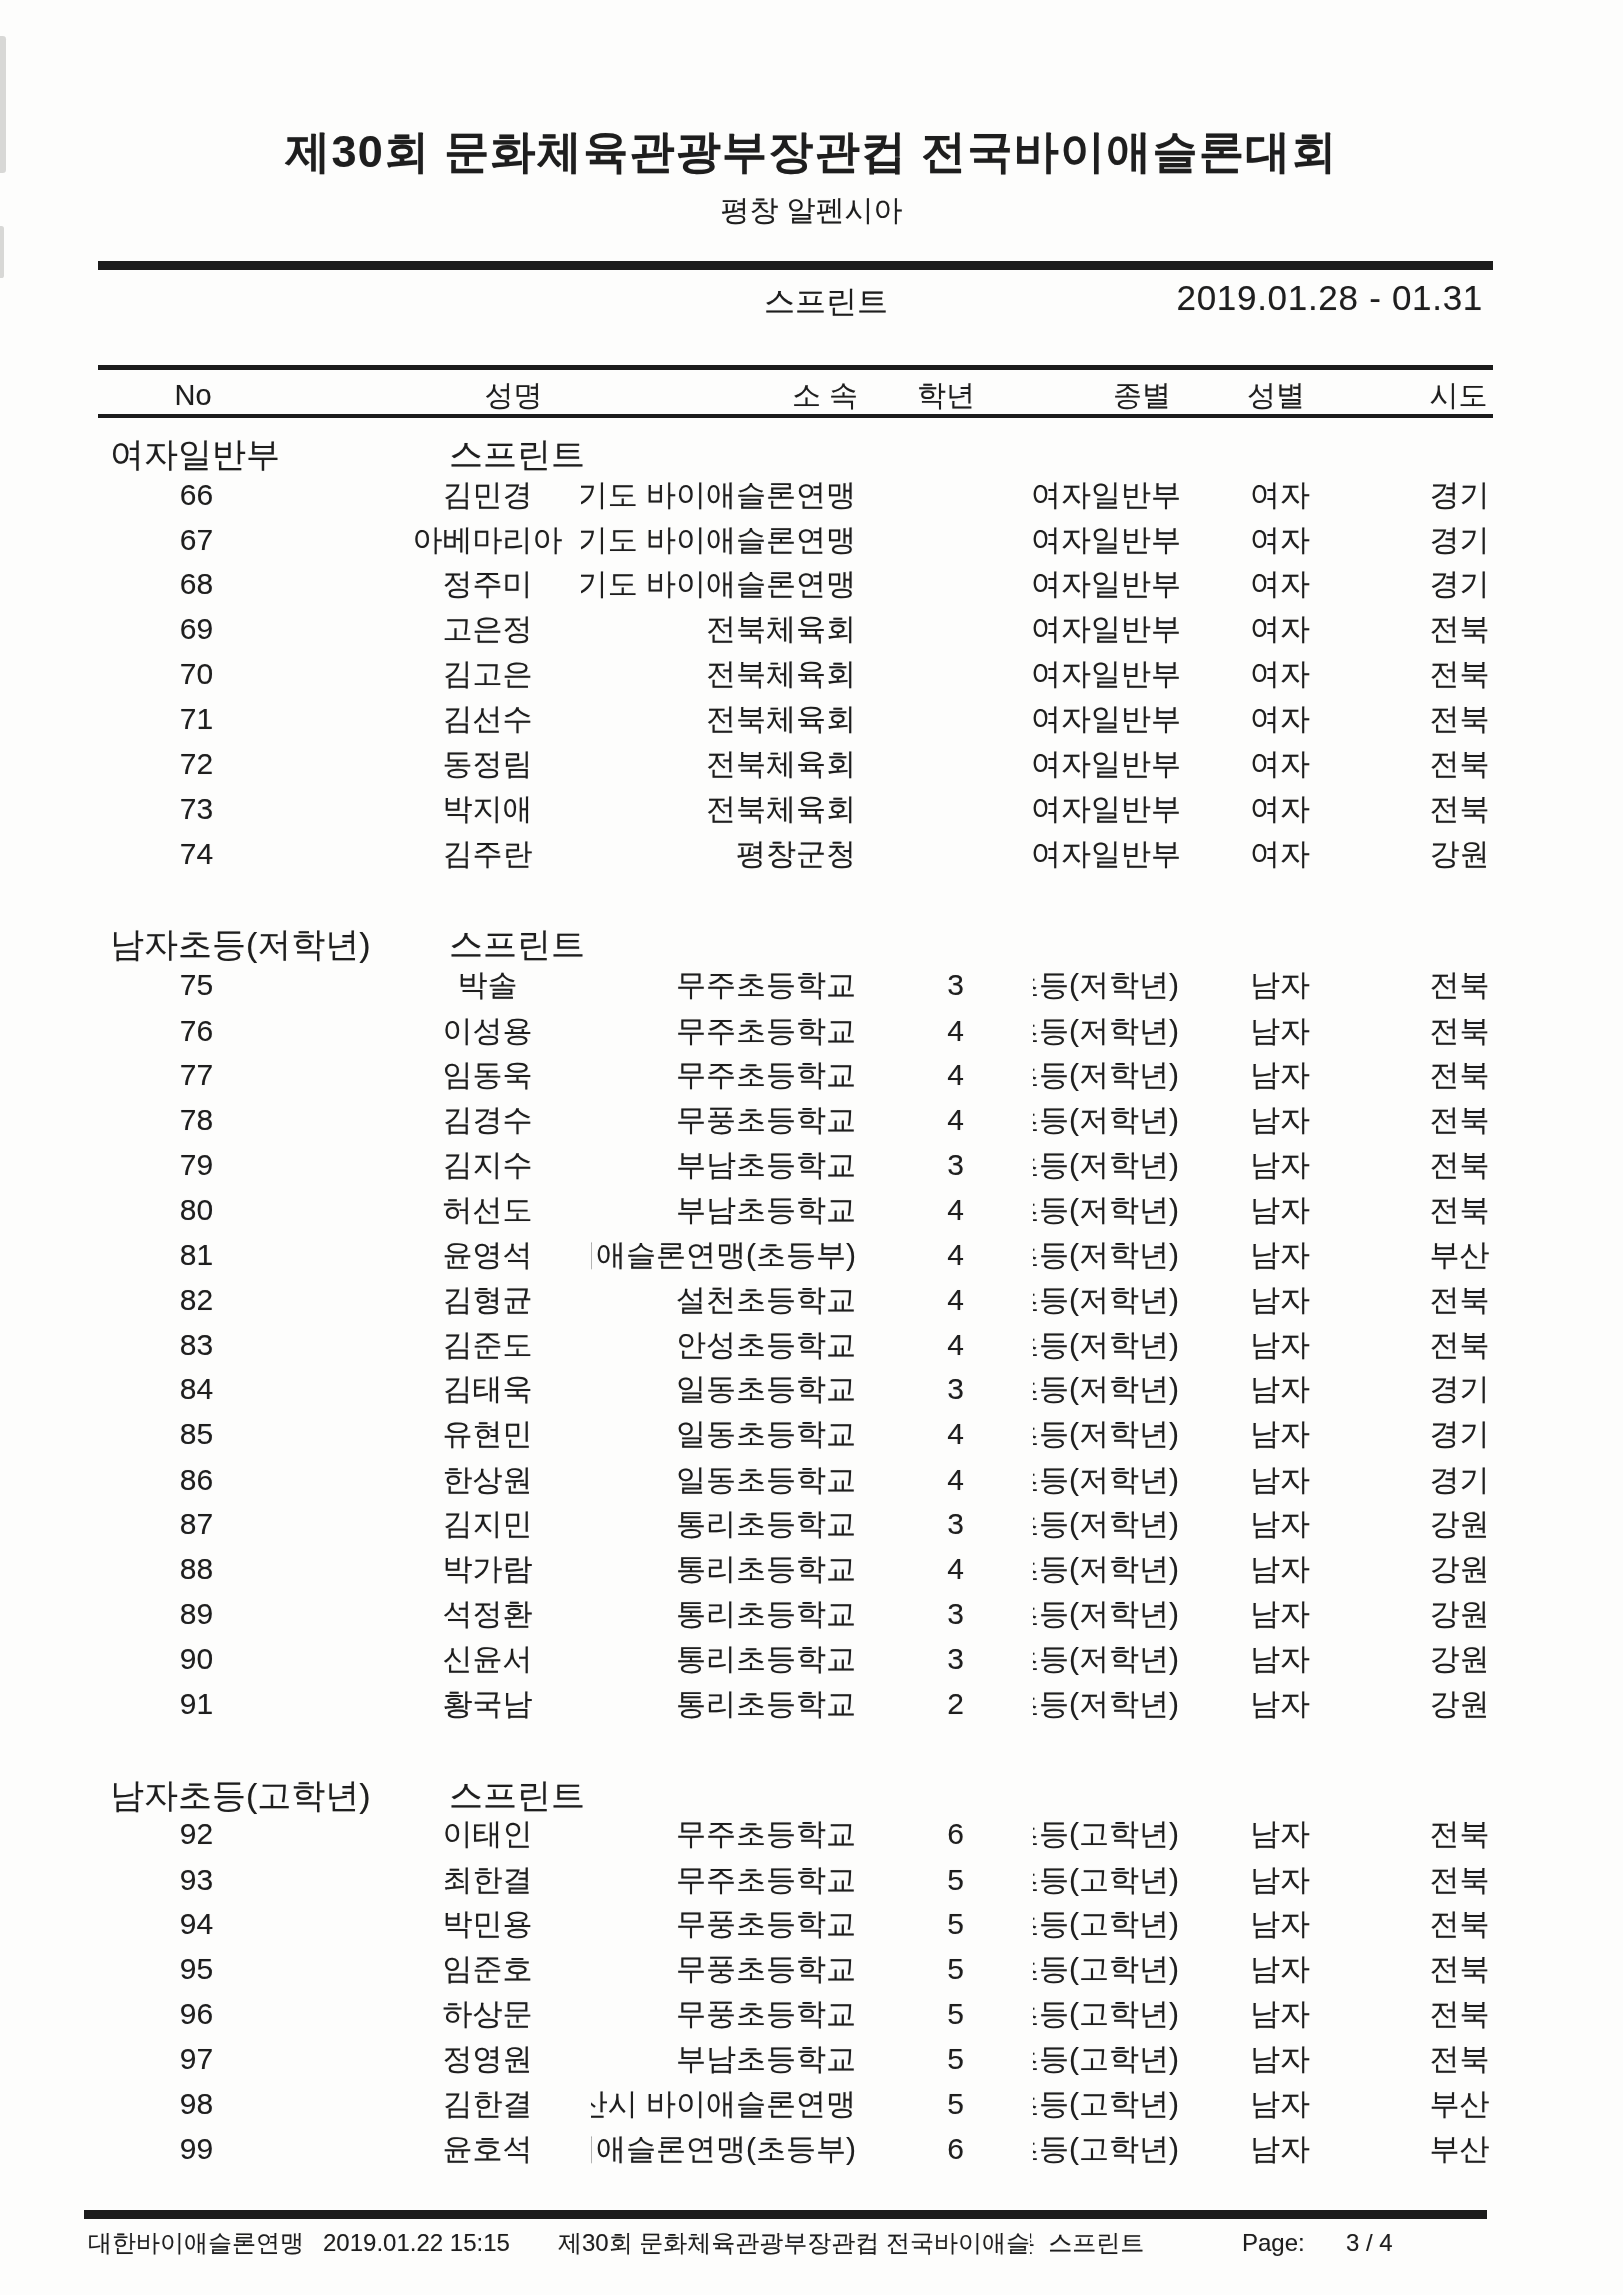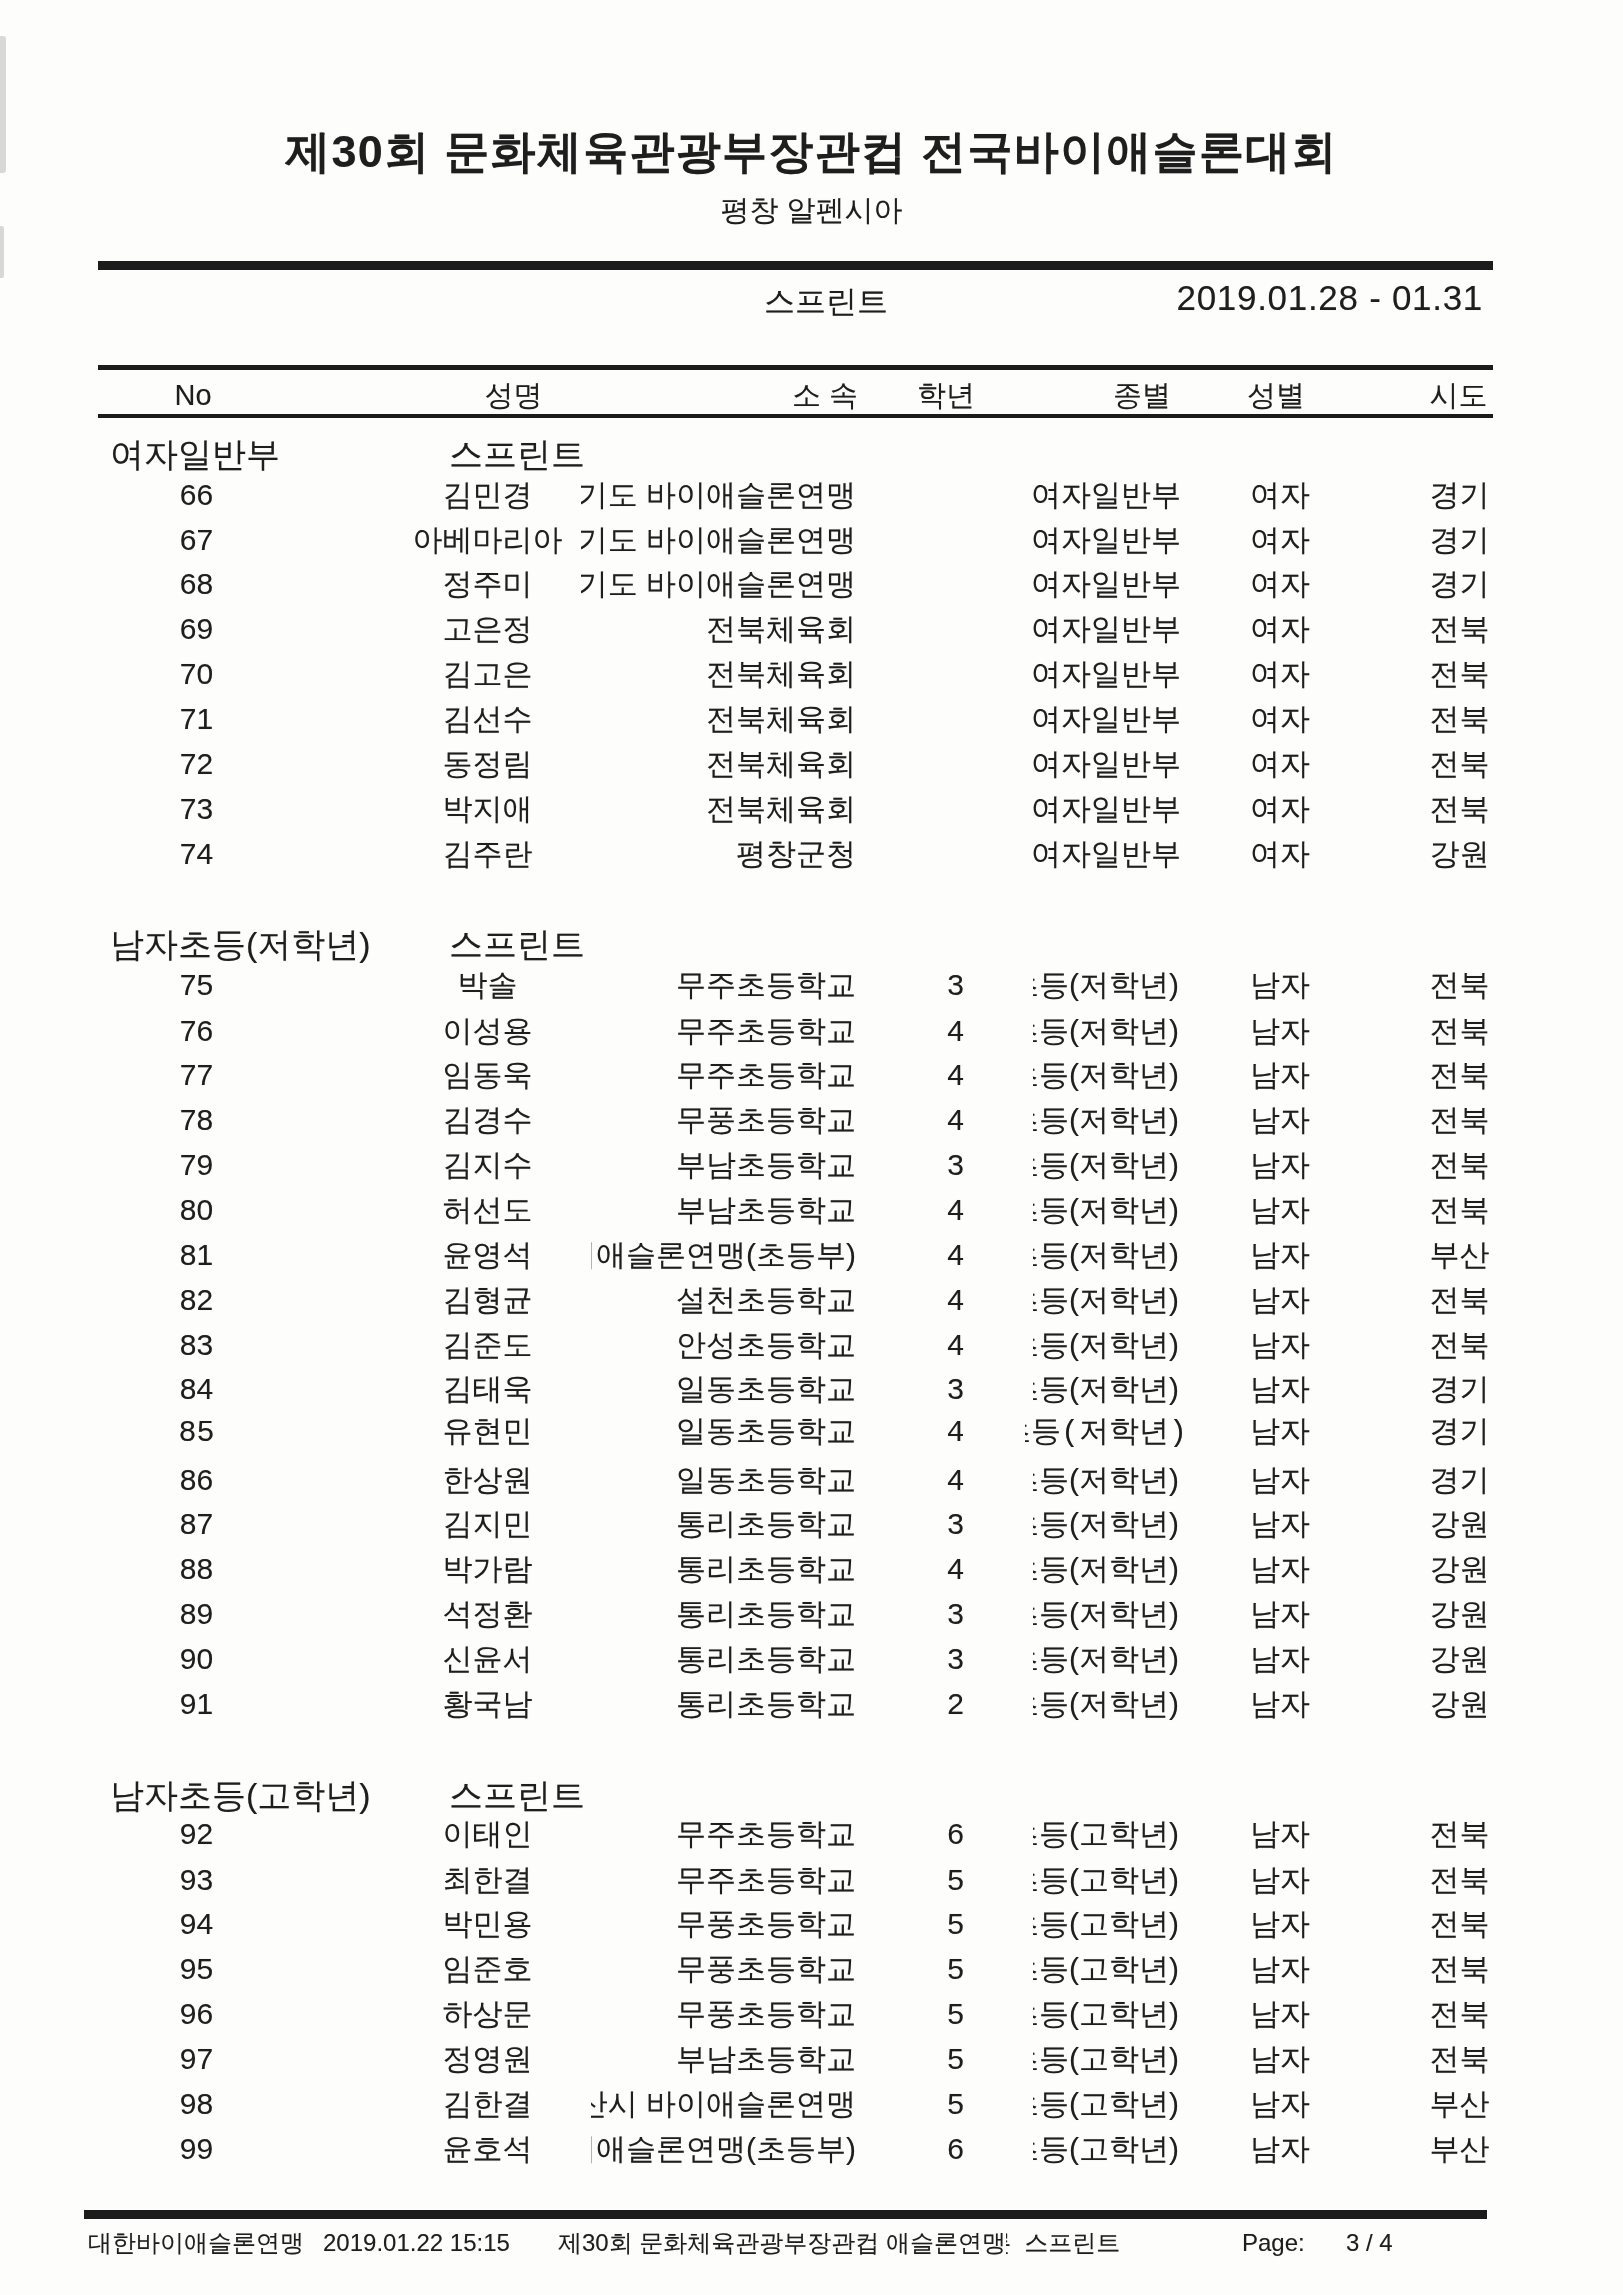--- a/index.html
+++ b/index.html
@@ -237,21 +237,21 @@
       </div>
       <div class="trow" style="top: 1371px;">
         <div class="cell" style="left: 144px; width: 105px;">84</div>
         <div class="cell" style="left: 386px; width: 203px;">김태욱</div>
         <div class="cell org-cell" style="left: 581px; width: 275px;"><span class="ltr">일동초등학교</span></div>
         <div class="cell" style="left: 916px; width: 79px;">3</div>
         <div class="cell" style="left: 1008px; width: 196px;"><span class="frag" style="width: 5.9px;">초</span>등(저학년)</div>
         <div class="cell" style="left: 1231px; width: 98px;">남자</div>
         <div class="cell" style="left: 1407px; width: 105px;">경기</div>
       </div>
-      <div class="trow" style="top: 1416px; font-family: Liberation Mono, monospace;">
+      <div class="trow" style="top: 1416px;">
         <div class="cell" style="left: 144px; width: 105px;">85</div>
         <div class="cell" style="left: 386px; width: 203px;">유현민</div>
         <div class="cell org-cell" style="left: 581px; width: 275px;"><span class="ltr">일동초등학교</span></div>
         <div class="cell" style="left: 916px; width: 79px;">4</div>
         <div class="cell" style="left: 1008px; width: 196px;"><span class="frag" style="width: 5.9px;">초</span>등(저학년)</div>
         <div class="cell" style="left: 1231px; width: 98px;">남자</div>
         <div class="cell" style="left: 1407px; width: 105px;">경기</div>
       </div>
       <div class="trow" style="top: 1462px;">
         <div class="cell" style="left: 144px; width: 105px;">86</div>
@@ -380,19 +380,19 @@
         <div class="cell" style="left: 1008px; width: 196px;"><span class="frag" style="width: 5.9px;">초</span>등(고학년)</div>
         <div class="cell" style="left: 1231px; width: 98px;">남자</div>
         <div class="cell" style="left: 1407px; width: 105px;">부산</div>
       </div>
     </div>
 
   <div class="rule" style="left:84px;top:2210px;width:1403px;height:8.5px;"></div>
   <div class="footer-text" style="left:88px;">대한바이애슬론연맹</div>
   <div class="footer-text" style="left:323px;">2019.01.22 15:15</div>
   <div class="footer-text" style="left:558px;">
-    <span>제30회 문화체육관광부장관컵 애슬론연맹</span><span class="frag" style="width:5.2px;height:30px;line-height:30px;">론</span><span class="gap-left">스프린트</span>
+    <span>제30회 문화체육관광부장관컵 전국바이애슬</span><span class="frag" style="width:5.2px;height:30px;line-height:30px;">론</span><span class="gap-left">스프린트</span>
   </div>
   <div class="footer-text" style="left:1242px;">Page:</div>
   <div class="footer-text" style="left:1346px;">3 / 4</div>
 
 </div>
 
 
 </body></html>

